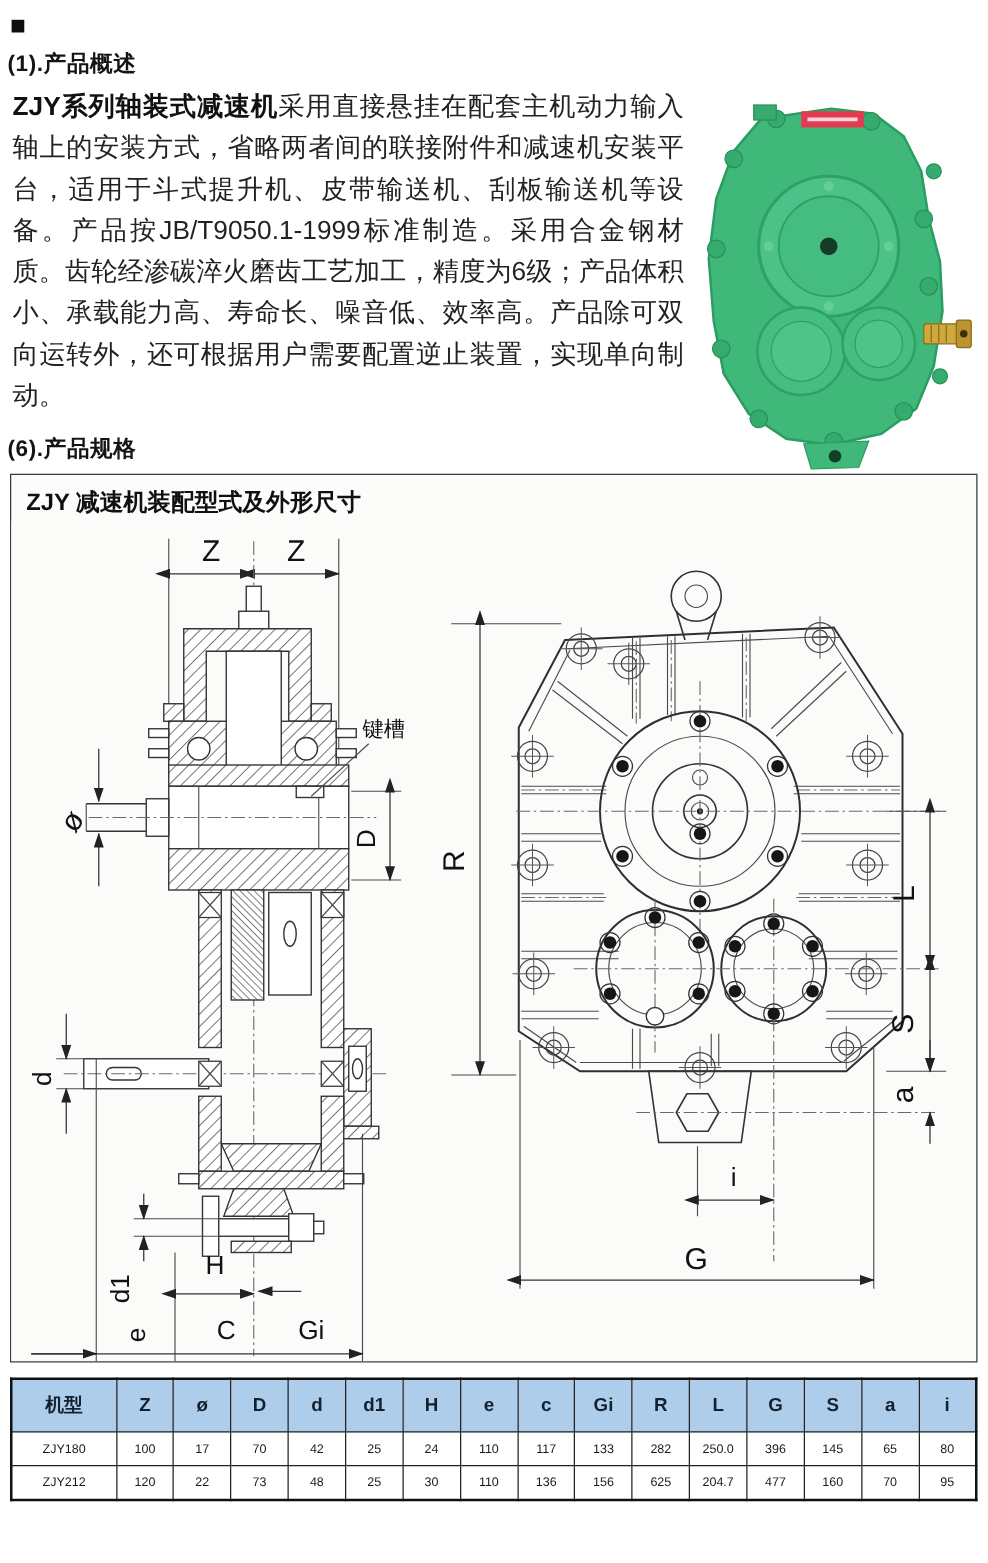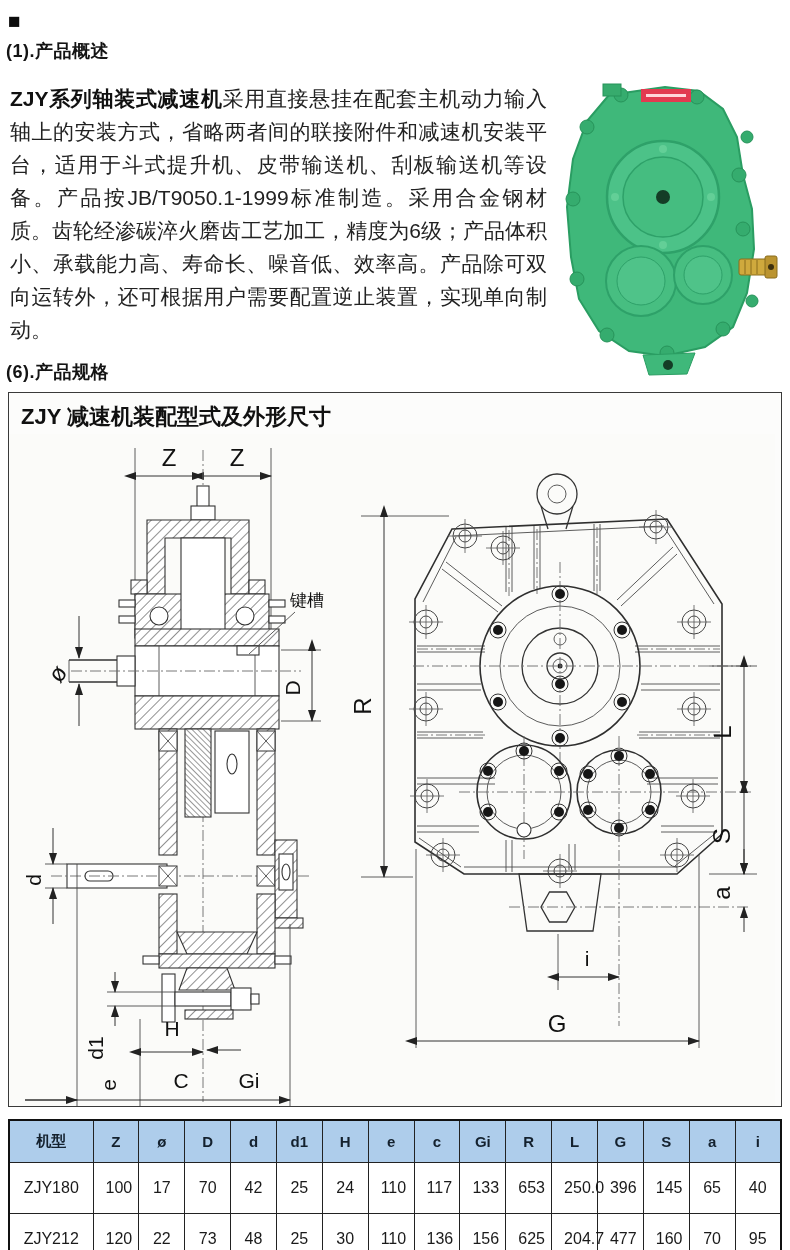--- a/index.html
+++ b/index.html
@@ -10,45 +10,45 @@
   }
   .page-title{
     margin:10px 8px 2px 8px;font-size:30px;font-weight:700;letter-spacing:0.5px;
     display:flex;align-items:center;color:#0d0d0d;
   }
   .bullet{font-size:21px;margin-right:3px;line-height:1;}
   .sec-heading{
     margin:8px 8px 0 6px;font-size:18px;font-weight:600;color:#141414;letter-spacing:0.5px;
   }
   .para{
-    margin:19px 10px 0 10px;width:537px;font-size:21px;line-height:33px;
+    margin:6px 10px 0 10px;width:537px;font-size:21px;line-height:33px;
     text-align:justify;color:#222;
   }
   .para b{font-weight:700;color:#111;}
   .photo-wrap{
     position:absolute;left:547px;top:78px;width:236px;height:302px;
   }
   .spec-box{
     margin:8px 8px 0 8px;border:1px solid #3a3a3a;background:#fcfcfb;
   }
   .spec-box-title{
-    padding:9px 12px 2px 12px;font-size:22px;font-weight:700;color:#101010;
+    padding:9px 12px 2px 12px;font-size:19px;font-weight:700;color:#101010;
   }
   .drawing-svg{display:block;}
   .data-table{
     width:774px;margin:12px 8px 0 8px;border-collapse:collapse;table-layout:fixed;
     border:2px solid #111;
   }
   .data-table th{
     background:#aecdeb;border:1px solid #222;height:41px;
     font-size:15px;font-weight:700;color:#14212e;text-align:center;padding:0;margin-left:32px;
   }
   .data-table td{
-    border:1px solid #222;height:26px;font-size:16px;color:#1a1a1a;
-    text-align:center;padding:12px;background:#fff;
+    border:1px solid #222;height:26px;font-size:10px;color:#1a1a1a;
+    text-align:center;padding:0;background:#fff;
   }
   .data-table col.model{width:84px;}
   
   .ln{stroke:#333;stroke-width:1.3;fill:none;}
   .lnb{stroke:#2f2f2f;stroke-width:1.6;fill:none;}
   .thin{stroke:#4a4a4a;stroke-width:0.9;fill:none;}
   .cl{stroke:#6a6a6a;stroke-width:0.9;fill:none;stroke-dasharray:11 3 2 3;}
   .dim{stroke:#333;stroke-width:1;fill:none;}
   .hat{fill:url(#h1);stroke:#333;stroke-width:1.1;}
   .hat2{fill:url(#h2);stroke:#333;stroke-width:1.1;}
@@ -451,26 +451,26 @@
       <td>ZJY180</td>
       <td>100</td>
       <td>17</td>
       <td>70</td>
       <td>42</td>
       <td>25</td>
       <td>24</td>
       <td>110</td>
       <td>117</td>
       <td>133</td>
-      <td>653</td>
+      <td>282</td>
       <td>250.0</td>
       <td>396</td>
       <td>145</td>
       <td>65</td>
-      <td>40</td>
+      <td>80</td>
     </tr>
     <tr>
       <td>ZJY212</td>
       <td>120</td>
       <td>22</td>
       <td>73</td>
       <td>48</td>
       <td>25</td>
       <td>30</td>
       <td>110</td>

